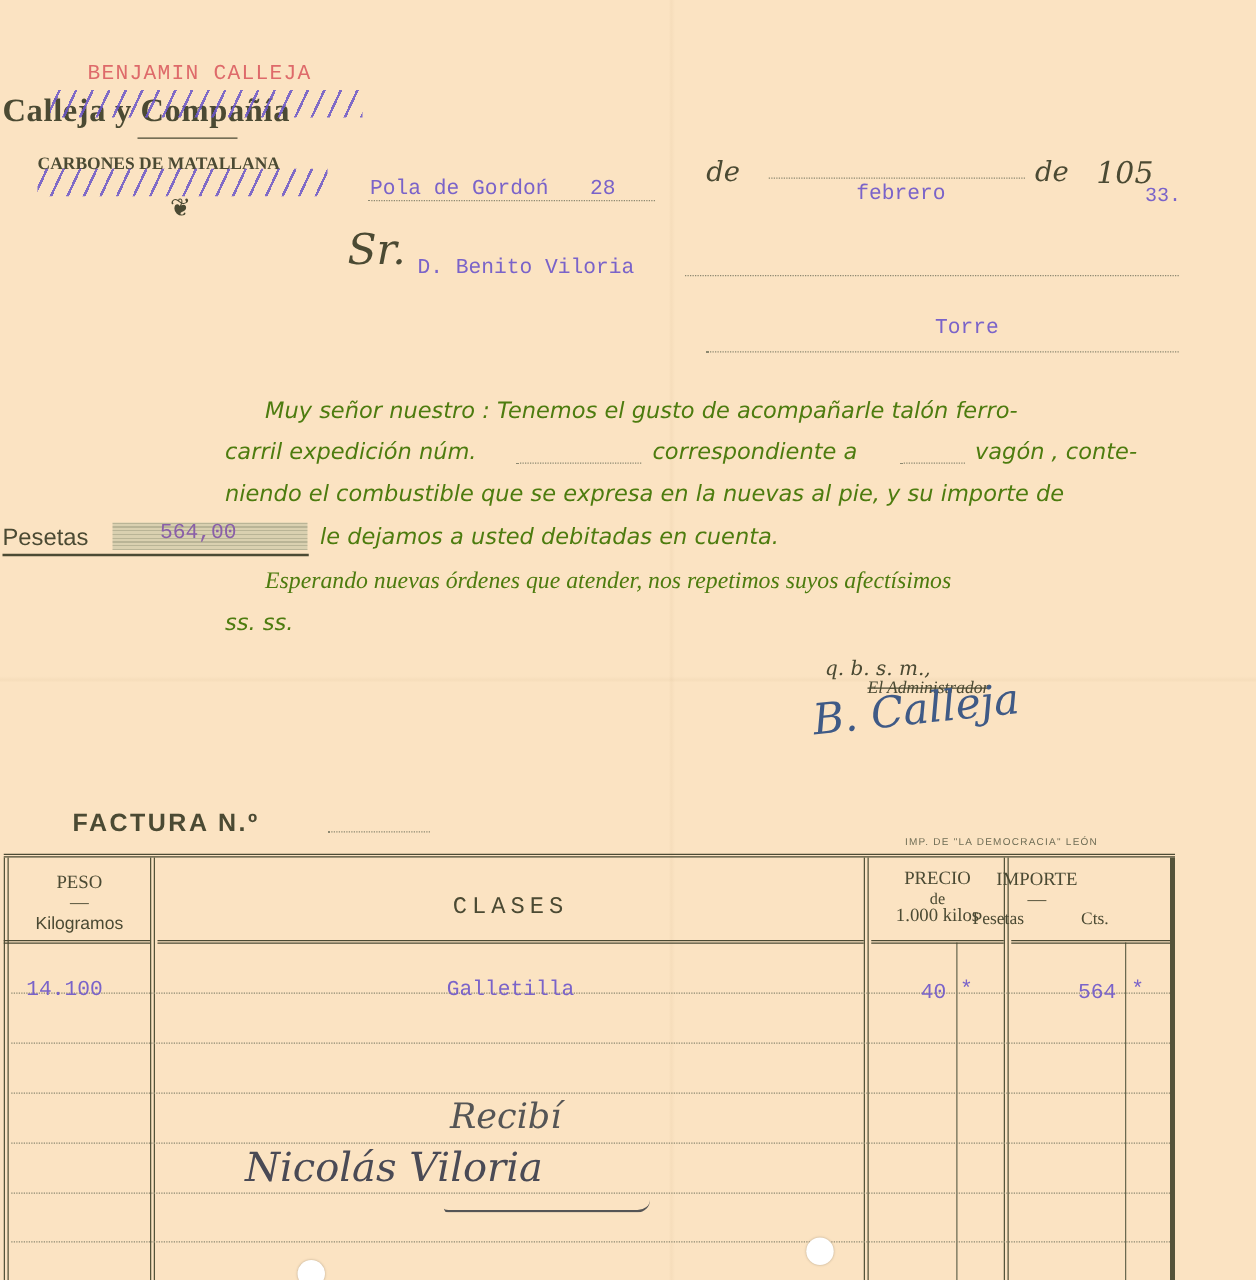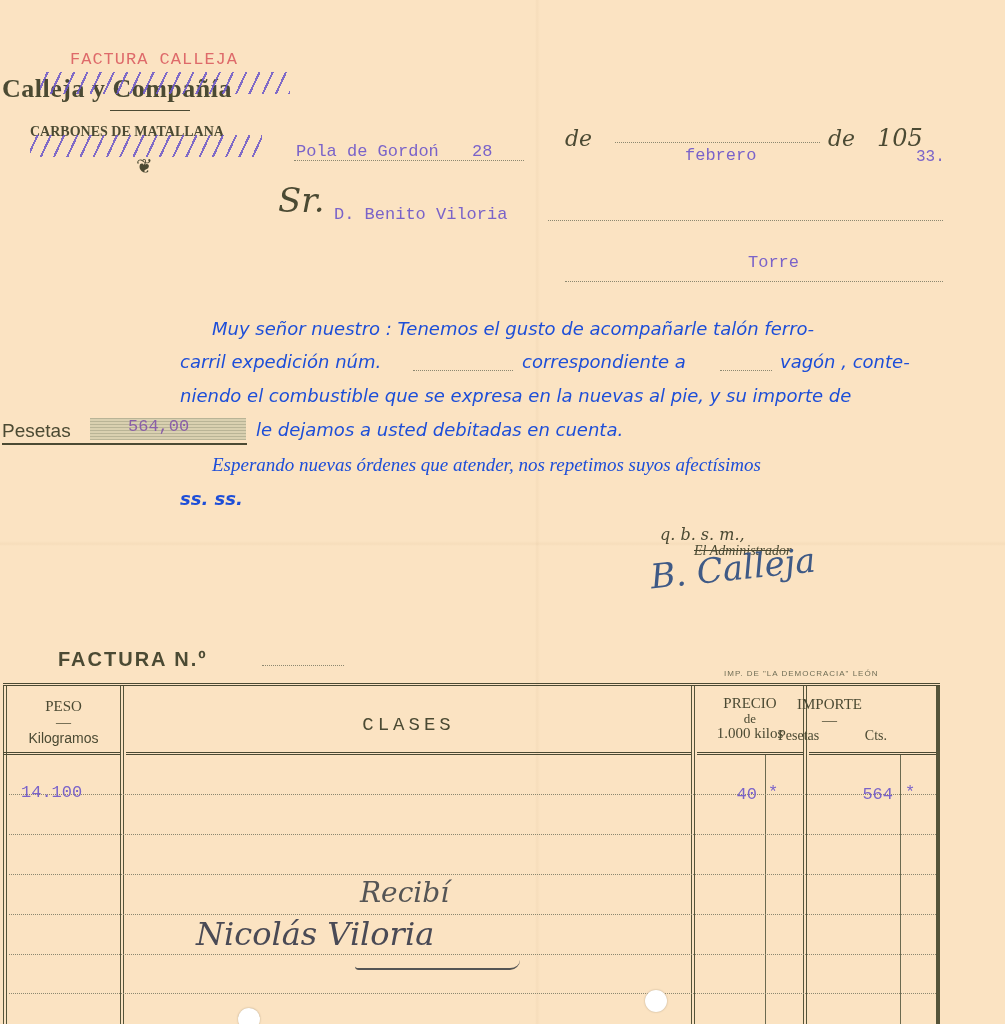--- a/index.html
+++ b/index.html
@@ -32,21 +32,21 @@
   .de1 { left:565px; top:126px; font-size:22px; }
   .month { left:685px; top:146px; font-size:17px; }
   .de2 { left:828px; top:126px; font-size:22px; }
   .year-print { left:877px; top:124px; font-size:24px; }
   .year-type { left:916px; top:148px; font-size:16px; }
 
   .sr { left:278px; top:180px; font-size:34px; }
   .recipient { left:334px; top:205px; font-size:17px; }
   .town { left:748px; top:253px; font-size:17px; }
 
-  .body-line { position:absolute; font-family:"DejaVu Sans", sans-serif; font-style:italic; font-size:18px; color:#1d4ed8; white-space:nowrap; }
+  .body-line { position:absolute; font-family:"DejaVu Sans", sans-serif; font-style:italic; font-size:18px; color:#4d7c0f; white-space:nowrap; }
   .pesetas-label { left:2px; top:420px; font-size:19px; color:#4b4a33; }
   .amount-box { left:90px; top:418px; width:156px; height:22px;
     background:repeating-linear-gradient(0deg, #b9b496 0 1px, #d9d0b0 1px 3px); }
   .amount-val { left:128px; top:417px; font-size:17px; }
   .amount-under { left:2px; top:443px; width:245px; border-top:2px solid #4b4a33; }
 
   .closing { left:660px; top:525px; font-size:16px; }
   .admin { left:694px; top:543px; font-family:"Liberation Serif", serif; font-size:14px; font-style:italic; text-decoration:line-through; }
   .sig { left:650px; top:548px; font-family:"DejaVu Serif", serif; font-style:italic; font-size:34px; color:#3f5a86; transform:rotate(-6deg); }
 
@@ -61,21 +61,21 @@
   .row-dots { position:absolute; height:0; border-top:1px dotted #8c8870; }
   .th { position:absolute; text-align:center; font-family:"Liberation Serif", serif; color:#4b4a33; }
   .cell { position:absolute; font-size:17px; }
 
   .hole { position:absolute; width:22px; height:22px; border-radius:50%; background:#ffffff; box-shadow:0 0 2px #b8a58a; }
   .handwriting { position:absolute; font-family:"DejaVu Serif", serif; font-style:italic; color:#555555; }
 </style>
 </head>
 <body>
 
-<div class="abs ink-red stamp-top">FACTURA CALLEJA</div>
+<div class="abs ink-red stamp-top">BENJAMIN CALLEJA</div>
 <div class="abs print company">Calleja y Compañía</div>
 <div class="strike" style="left:40px; top:72px; width:250px;"></div>
 <div class="abs orn-line"></div>
 <div class="abs print carbones">CARBONES DE MATALLANA</div>
 <div class="strike" style="left:30px; top:135px; width:232px;"></div>
 <div class="abs print fleuron">❦</div>
 
 <div class="dots" style="left:294px; top:160px; width:230px;"></div>
 <div class="abs ink-violet place">Pola de Gordoń</div>
 <div class="abs ink-violet day">28</div>
@@ -100,21 +100,21 @@
 <div class="body-line" style="left:780px; top:351px;">vagón   , conte-</div>
 <div class="body-line" style="left:180px; top:385px;">niendo el combustible que se expresa en la nuevas al pie, y su importe de</div>
 
 <div class="abs pesetas-label">Pesetas</div>
 <div class="abs amount-box"></div>
 <div class="abs ink-violet amount-val" style="color:#8a5fa8;">564,00</div>
 <div class="abs amount-under"></div>
 <div class="body-line" style="left:256px; top:419px;">le dejamos a usted debitadas en cuenta.</div>
 
 <div class="body-line" style="left:212px; top:454px; font-family:Liberation Serif, serif; font-size:19px;">Esperando nuevas órdenes que atender, nos repetimos suyos afectísimos</div>
-<div class="body-line" style="left:180px; top:488px;font-weight:bold;">ss. ss.</div>
+<div class="body-line" style="left:180px; top:488px;">ss. ss.</div>
 
 <div class="abs script closing">q. b. s. m.,</div>
 <div class="abs print admin">El Administrador</div>
 <div class="abs sig">B. Calleja</div>
 
 <div class="abs print factura">FACTURA N.º</div>
 <div class="dots" style="left:262px; top:665px; width:82px;"></div>
 <div class="abs printer">IMP. DE "LA DEMOCRACIA" LEÓN</div>
 
 <div class="tbl">
@@ -152,20 +152,21 @@
   </div>
 
   <div class="row-dots" style="left:6px; width:927px; top:108px;"></div>
   <div class="row-dots" style="left:6px; width:927px; top:148px;"></div>
   <div class="row-dots" style="left:6px; width:927px; top:188px;"></div>
   <div class="row-dots" style="left:6px; width:927px; top:228px;"></div>
   <div class="row-dots" style="left:6px; width:927px; top:268px;"></div>
   <div class="row-dots" style="left:6px; width:927px; top:307px;"></div>
 
   <div class="cell ink-violet" style="left:18px; top:97px;">14.100</div>
+  <div class="cell ink-violet" style="left:123px; width:565px; text-align:center; top:97px;">Galletilla</div>
   <div class="cell ink-violet" style="left:694px; width:60px; text-align:right; top:99px;">40</div>
   <div class="cell ink-violet" style="left:765px; top:97px;">*</div>
   <div class="cell ink-violet" style="left:806px; width:84px; text-align:right; top:99px;">564</div>
   <div class="cell ink-violet" style="left:902px; top:97px;">*</div>
 
 </div>
 
 <div class="handwriting" style="left:360px; top:876px; font-size:28px;">Recibí</div>
 <div class="handwriting" style="left:196px; top:915px; font-size:32px; color:#4a4a55;">Nicolás Viloria</div>
 <div class="abs" style="left:355px; top:960px; width:165px; height:8px; border-bottom:2px solid #555; border-radius:0 0 80px 30px;"></div>

